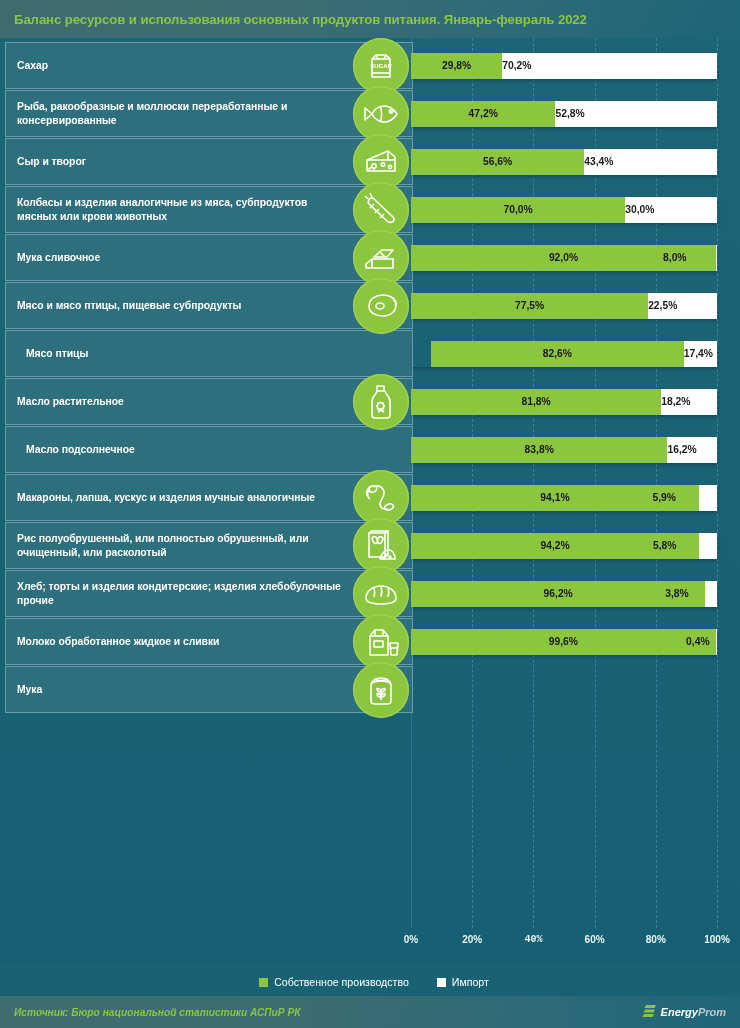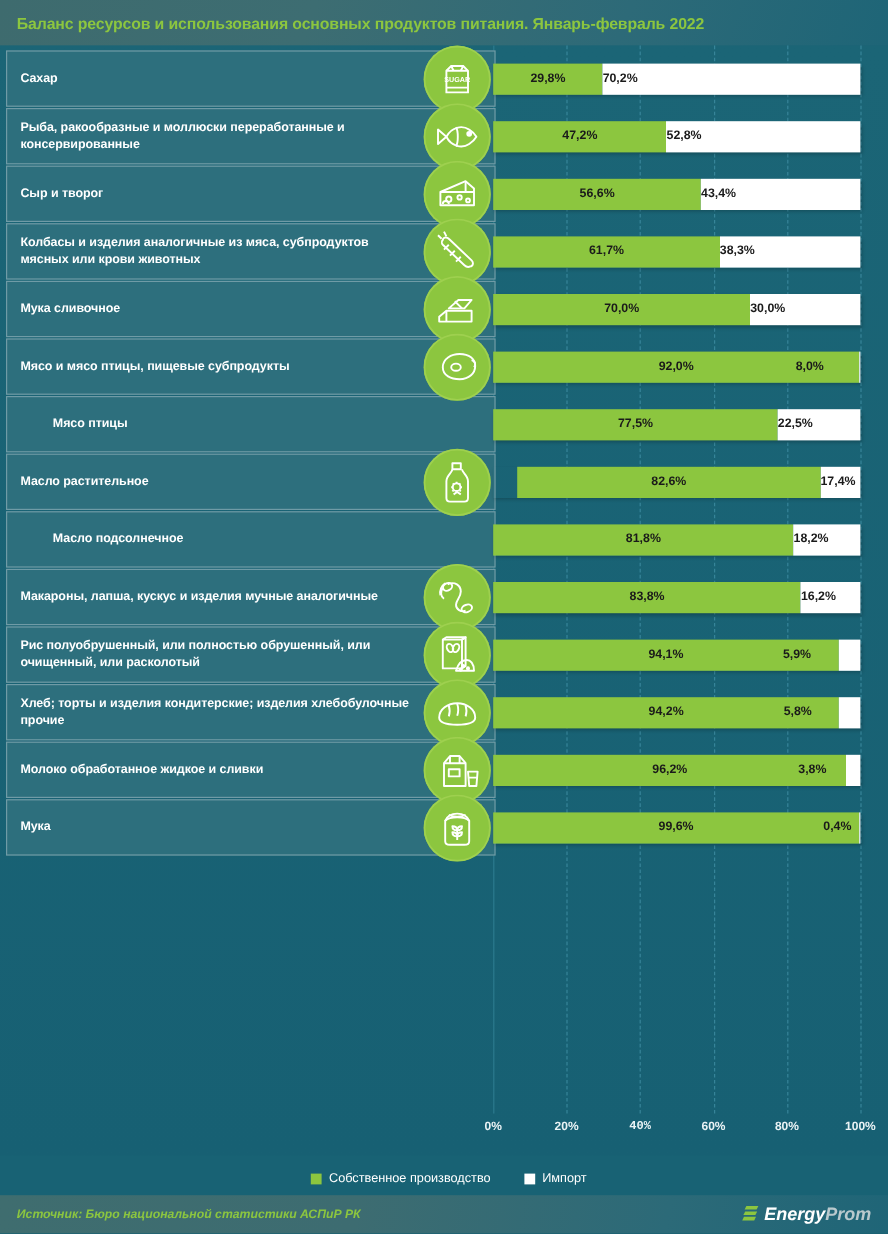--- a/index.html
+++ b/index.html
@@ -62,21 +62,21 @@
   }
   .row-label {
     color: #ffffff;
     font-size: 10.4px;
     font-weight: bold;
     line-height: 13.5px;
     padding-left: 11px;
     padding-right: 62px;
     letter-spacing: -0.05px;
   }
-  .row.sub .row-label { padding-left: 38px; font-weight: bold; }
+  .row.sub .row-label { padding-left: 20px; font-weight: bold; }
 
   
   .icon-wrap {
     position: absolute; right: 3px; top: 50%;
     transform: translateY(-50%);
     width: 56px; height: 56px;
     border-radius: 50%;
     background: #8cc63f;
     display: flex; align-items: center; justify-content: center;
     z-index: 4;
@@ -165,21 +165,21 @@
     color: #8cc63f;
     font-size: 10.2px;
     font-style: italic;
     font-weight: bold;
   }
   .logo { display: flex; align-items: center; gap: 4px; }
   .logo-mark {
     width: 15px; height: 16px;
     position: relative;
   }
-  .logo-text { font-size: 15px; font-weight: bold; font-style: italic; }
+  .logo-text { font-size: 11px; font-weight: bold; font-style: italic; }
   .logo-energy { color: #ffffff; }
   .logo-prom { color: #b9c9cd; }
 </style>
 </head>
 <body>
 
 <div class="page">
 
   <div class="header">
     <div class="header-title">Баланс ресурсов и использования основных продуктов питания. Январь-февраль 2022</div>
@@ -367,30 +367,20 @@
             </div>
           </div>
         </div>
         <div class="bar-row">
           <div class="bar-track">
             <div class="seg-own" style="width: 173.196px;">
               <span class="seg-label">56,6%</span>
             </div>
             <div class="seg-imp">
               <span class="seg-label">43,4%</span>
-            </div>
-          </div>
-        </div>
-        <div class="bar-row">
-          <div class="bar-track">
-            <div class="seg-own" style="width: 188.802px;">
-              <span class="seg-label">61,7%</span>
-            </div>
-            <div class="seg-imp">
-              <span class="seg-label">38,3%</span>
             </div>
           </div>
         </div>
         <div class="bar-row">
           <div class="bar-track">
             <div class="seg-own" style="width: 214.2px;">
               <span class="seg-label">70,0%</span>
             </div>
             <div class="seg-imp">
               <span class="seg-label">30,0%</span>

